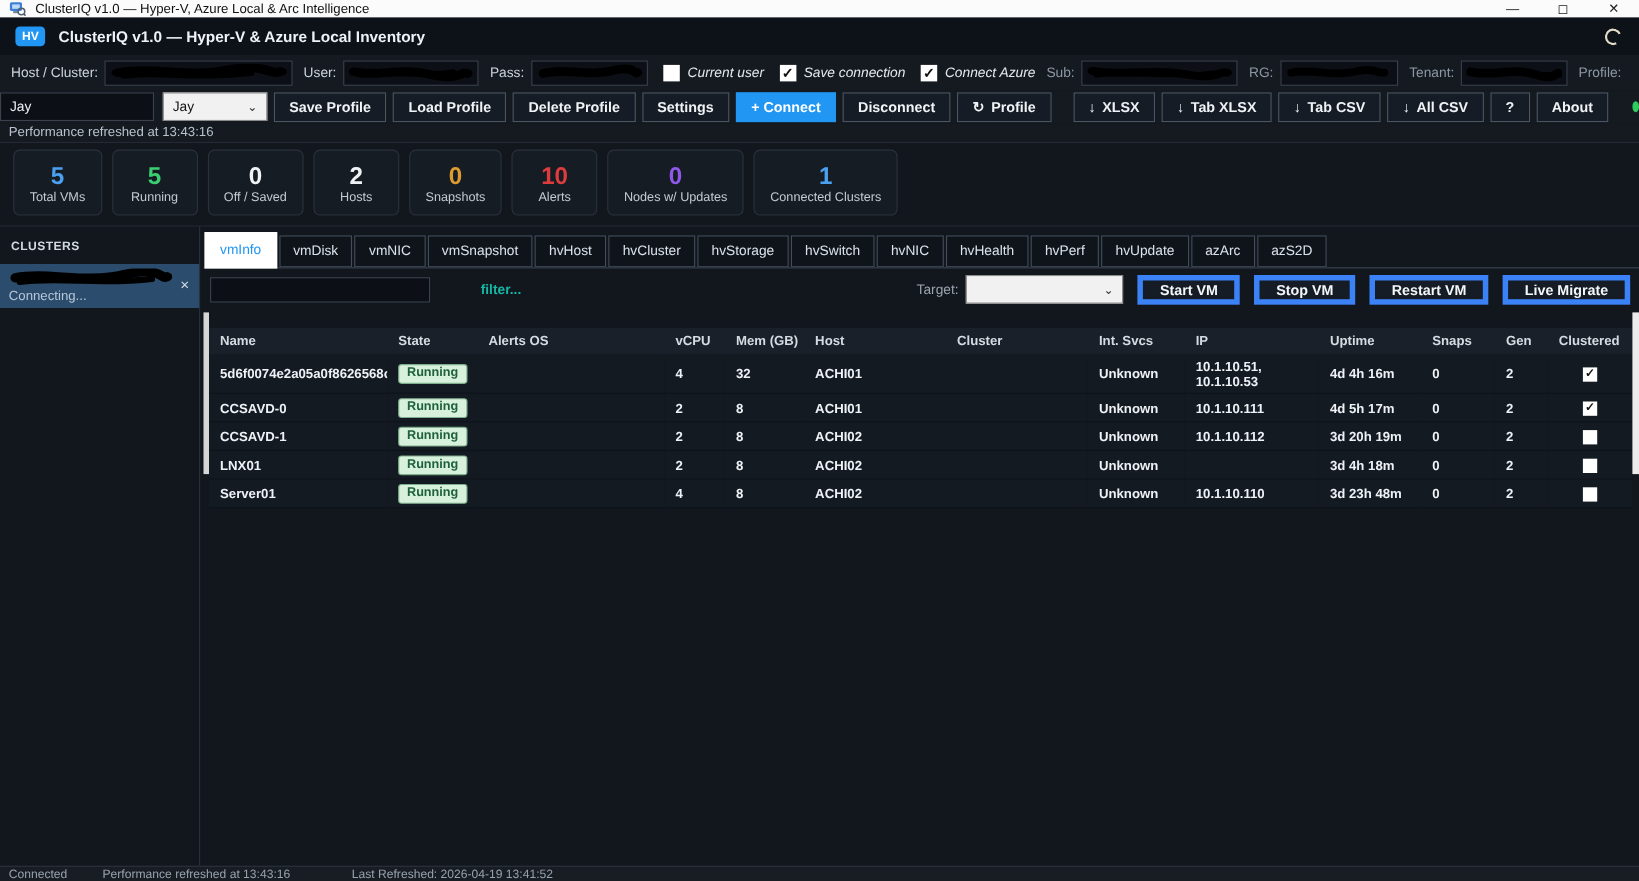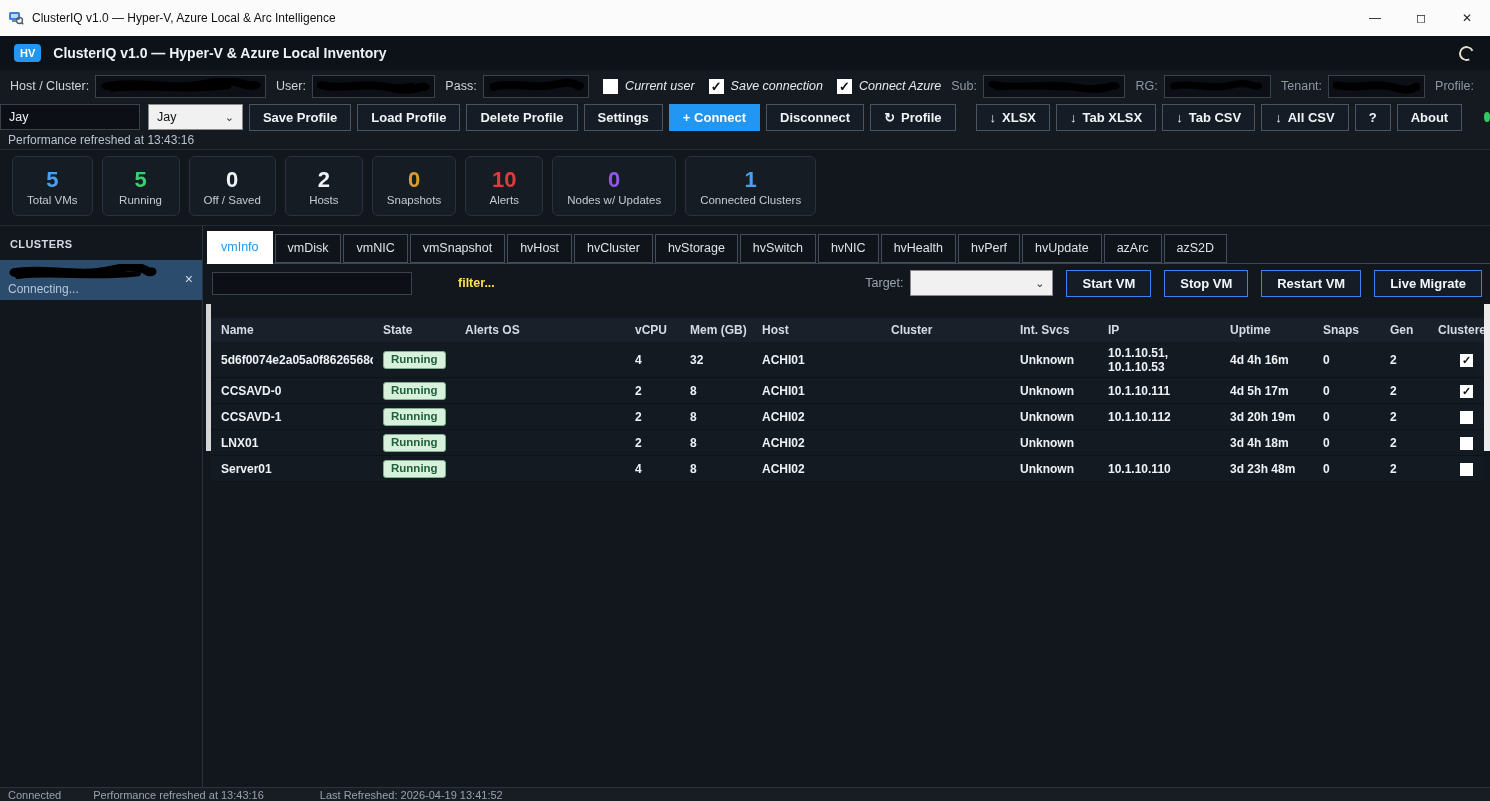--- a/index.html
+++ b/index.html
@@ -3,21 +3,21 @@
 <meta charset="utf-8">
 <style>
   * { box-sizing: border-box; margin: 0; padding: 0; }
   html,body { width:1490px; height:801px; overflow:hidden; }
   body {
     font-family: "Liberation Sans", sans-serif;
     background:#12161d; color:#e8edf2;
     display:flex; flex-direction:column;
   }
   
-  .titlebar { height:36px; background:#fbfbfb; color:#111; display:flex; align-items:center; padding-left:8px; font-size:12px; flex:0 0 auto; }
+  .titlebar { height:16px; background:#fbfbfb; color:#111; display:flex; align-items:center; padding-left:8px; font-size:12px; flex:0 0 auto; }
   .titlebar .app-ico { width:16px; height:16px; margin-right:8px; }
   .win-ctrls { margin-left:auto; display:flex; height:100%; }
   .win-btn { width:46px; height:100%; display:flex; align-items:center; justify-content:center; font-size:12px; color:#222; cursor:default; }
   
   .appheader { height:34px; background:#0d1219; display:flex; align-items:center; padding:0 16px 0 14px; flex:0 0 auto; }
   .hv-badge { background:var(--accent-blue,#2196f3); color:#fff; font-size:11px; font-weight:700; padding:3px 6px; border-radius:4px; margin-right:12px; }
   .appheader .htitle { font-size:14px; font-weight:600; color:#eef2f7; }
   .spinner { margin-left:auto; width:15px; height:15px; border-radius:50%; border:2.5px solid #e3dcc6; border-right-color:transparent; transform:rotate(20deg); }
   
   .conn-row { height:32px; display:flex; align-items:center; padding:0 10px; background:#151a21; flex:0 0 auto; white-space:nowrap; }
@@ -42,38 +42,38 @@
   .gap-l { margin-left:20px; }
   .status-dot { width:10px; height:10px; border-radius:50%; background:var(--status-dot-green,#2ecc5e); margin-left:22px; display:inline-block; }
   
   .perf-note { height:18px; font-size:12px; color:#b9c2cc; padding:1px 0 0 8px; background:#151a21; border-bottom:1px solid #232a33; flex:0 0 auto; }
   .stats-row { height:75px; display:flex; align-items:center; padding:0 0 4px 12px; gap:9px; flex:0 0 auto; }
   .card { background:#161c24; border:1px solid #2b323d; border-radius:6px; height:60px; min-width:78px; padding:7px 14px 6px; display:flex; flex-direction:column; align-items:center; justify-content:center; }
   .card-value { font-size:22px; font-weight:700; line-height:26px; }
   .card-label { font-size:11.5px; color:#c2cbd4; margin-top:1px; }
   
   .main { flex:1 1 auto; display:flex; min-height:0; border-top:1px solid #232a33; }
-  .sidebar { width:203px; flex:0 0 auto; border-right:1px solid #2a323e; }
+  .sidebar { width:182px; flex:0 0 auto; border-right:1px solid #2a323e; }
   .sidebar-title { font-size:11px; font-weight:700; letter-spacing:.4px; color:#d2d9e1; padding:12px 0 10px 10px; }
   .cluster-item { background:#2b4c6d; height:40px; padding:4px 8px 3px; position:relative; cursor:default; }
   .cluster-item .scrib2 { width:150px; height:17px; display:block; }
   .cluster-status { font-size:12px; color:#b7c6d6; margin-top:1px; }
   .cluster-close { position:absolute; right:9px; top:12px; color:#cfd9e3; font-size:14px; line-height:14px; cursor:default; }
   .content { flex:1 1 auto; display:flex; flex-direction:column; min-width:0; padding-left:3px; }
   
   .tabs { display:flex; align-items:flex-end; padding:5px 0 0 1px; border-bottom:1px solid #3c4654; flex:0 0 auto; }
   .tab { background:#0f141b; border:1px solid #424c5a; color:#dbe2e9; font-size:12.5px; padding:6px 12px 7px; margin-right:2px; cursor:default; }
   .tab.active { background:#ffffff; border-color:#ffffff; color:var(--accent-blue,#2196f3); padding:8px 13px 9px; margin-bottom:-1px; position:relative; z-index:1; }
   
   .vm-toolbar { height:38px; display:flex; align-items:center; padding:4px 8px 4px 6px; flex:0 0 auto; }
   .filter-input { width:200px; height:23px; background:#0c1016; border:1px solid #3a424e; color:#eef2f6; font-size:12px; padding:0 6px; font-family:"Liberation Sans",sans-serif; }
-  .filter-hint { font-size:12.5px; font-weight:600; color:#fde047; margin-left:46px; }
+  .filter-hint { font-size:12.5px; font-weight:600; color:#14b8a6; margin-left:46px; }
   .target-lbl { margin-left:auto; font-size:12.5px; color:#9aa4ae; margin-right:7px; }
   .sel-target { width:143px; }
-  .vm-btn { height:27px; background:#161c25; border:1px solid #3b82f6; color:#f4f7fa; font-size:13px; font-weight:700; padding:0 15px; margin-left:13px; cursor:default; font-family:"Liberation Sans",sans-serif; }
+  .vm-btn { height:27px; background:#161c25; border:5px solid #3b82f6; color:#f4f7fa; font-size:13px; font-weight:700; padding:0 15px; margin-left:13px; cursor:default; font-family:"Liberation Sans",sans-serif; }
   
   .grid-wrap { display:flex; align-items:stretch; margin-top:2px; height:147px; flex:0 0 auto; }
   .grid-leftstrip { width:5px; background:#d6d6d6; flex:0 0 auto; }
   .grid-main { flex:1 1 auto; min-width:0; }
   .grid-rightstrip { width:6px; background:#ececec; flex:0 0 auto; }
   .tr { display:grid; grid-template-columns:162px 82px 170px 55px 72px 129px 129px 88px 122px 93px 67px 48px 1fr; }
   .tr.thead { background:#1a2029;margin-top:14px; }
   .th { font-size:12px; font-weight:700; color:#d4dbe3; padding:5px 4px 5px 10px; }
   .td { font-size:12px; font-weight:700; color:#eef2f6; padding:4px 4px 3px 10px; background:#141a22; border-bottom:1px solid #0e1219; min-height:24px; display:flex; align-items:center; }
   .badge { background:var(--running-bg,#d8f1dc); color:var(--running-text,#20603c); border:1px solid #7fae8c; border-radius:3px; font-size:11.5px; font-weight:700; padding:0px 7px 1px; line-height:15px; }

